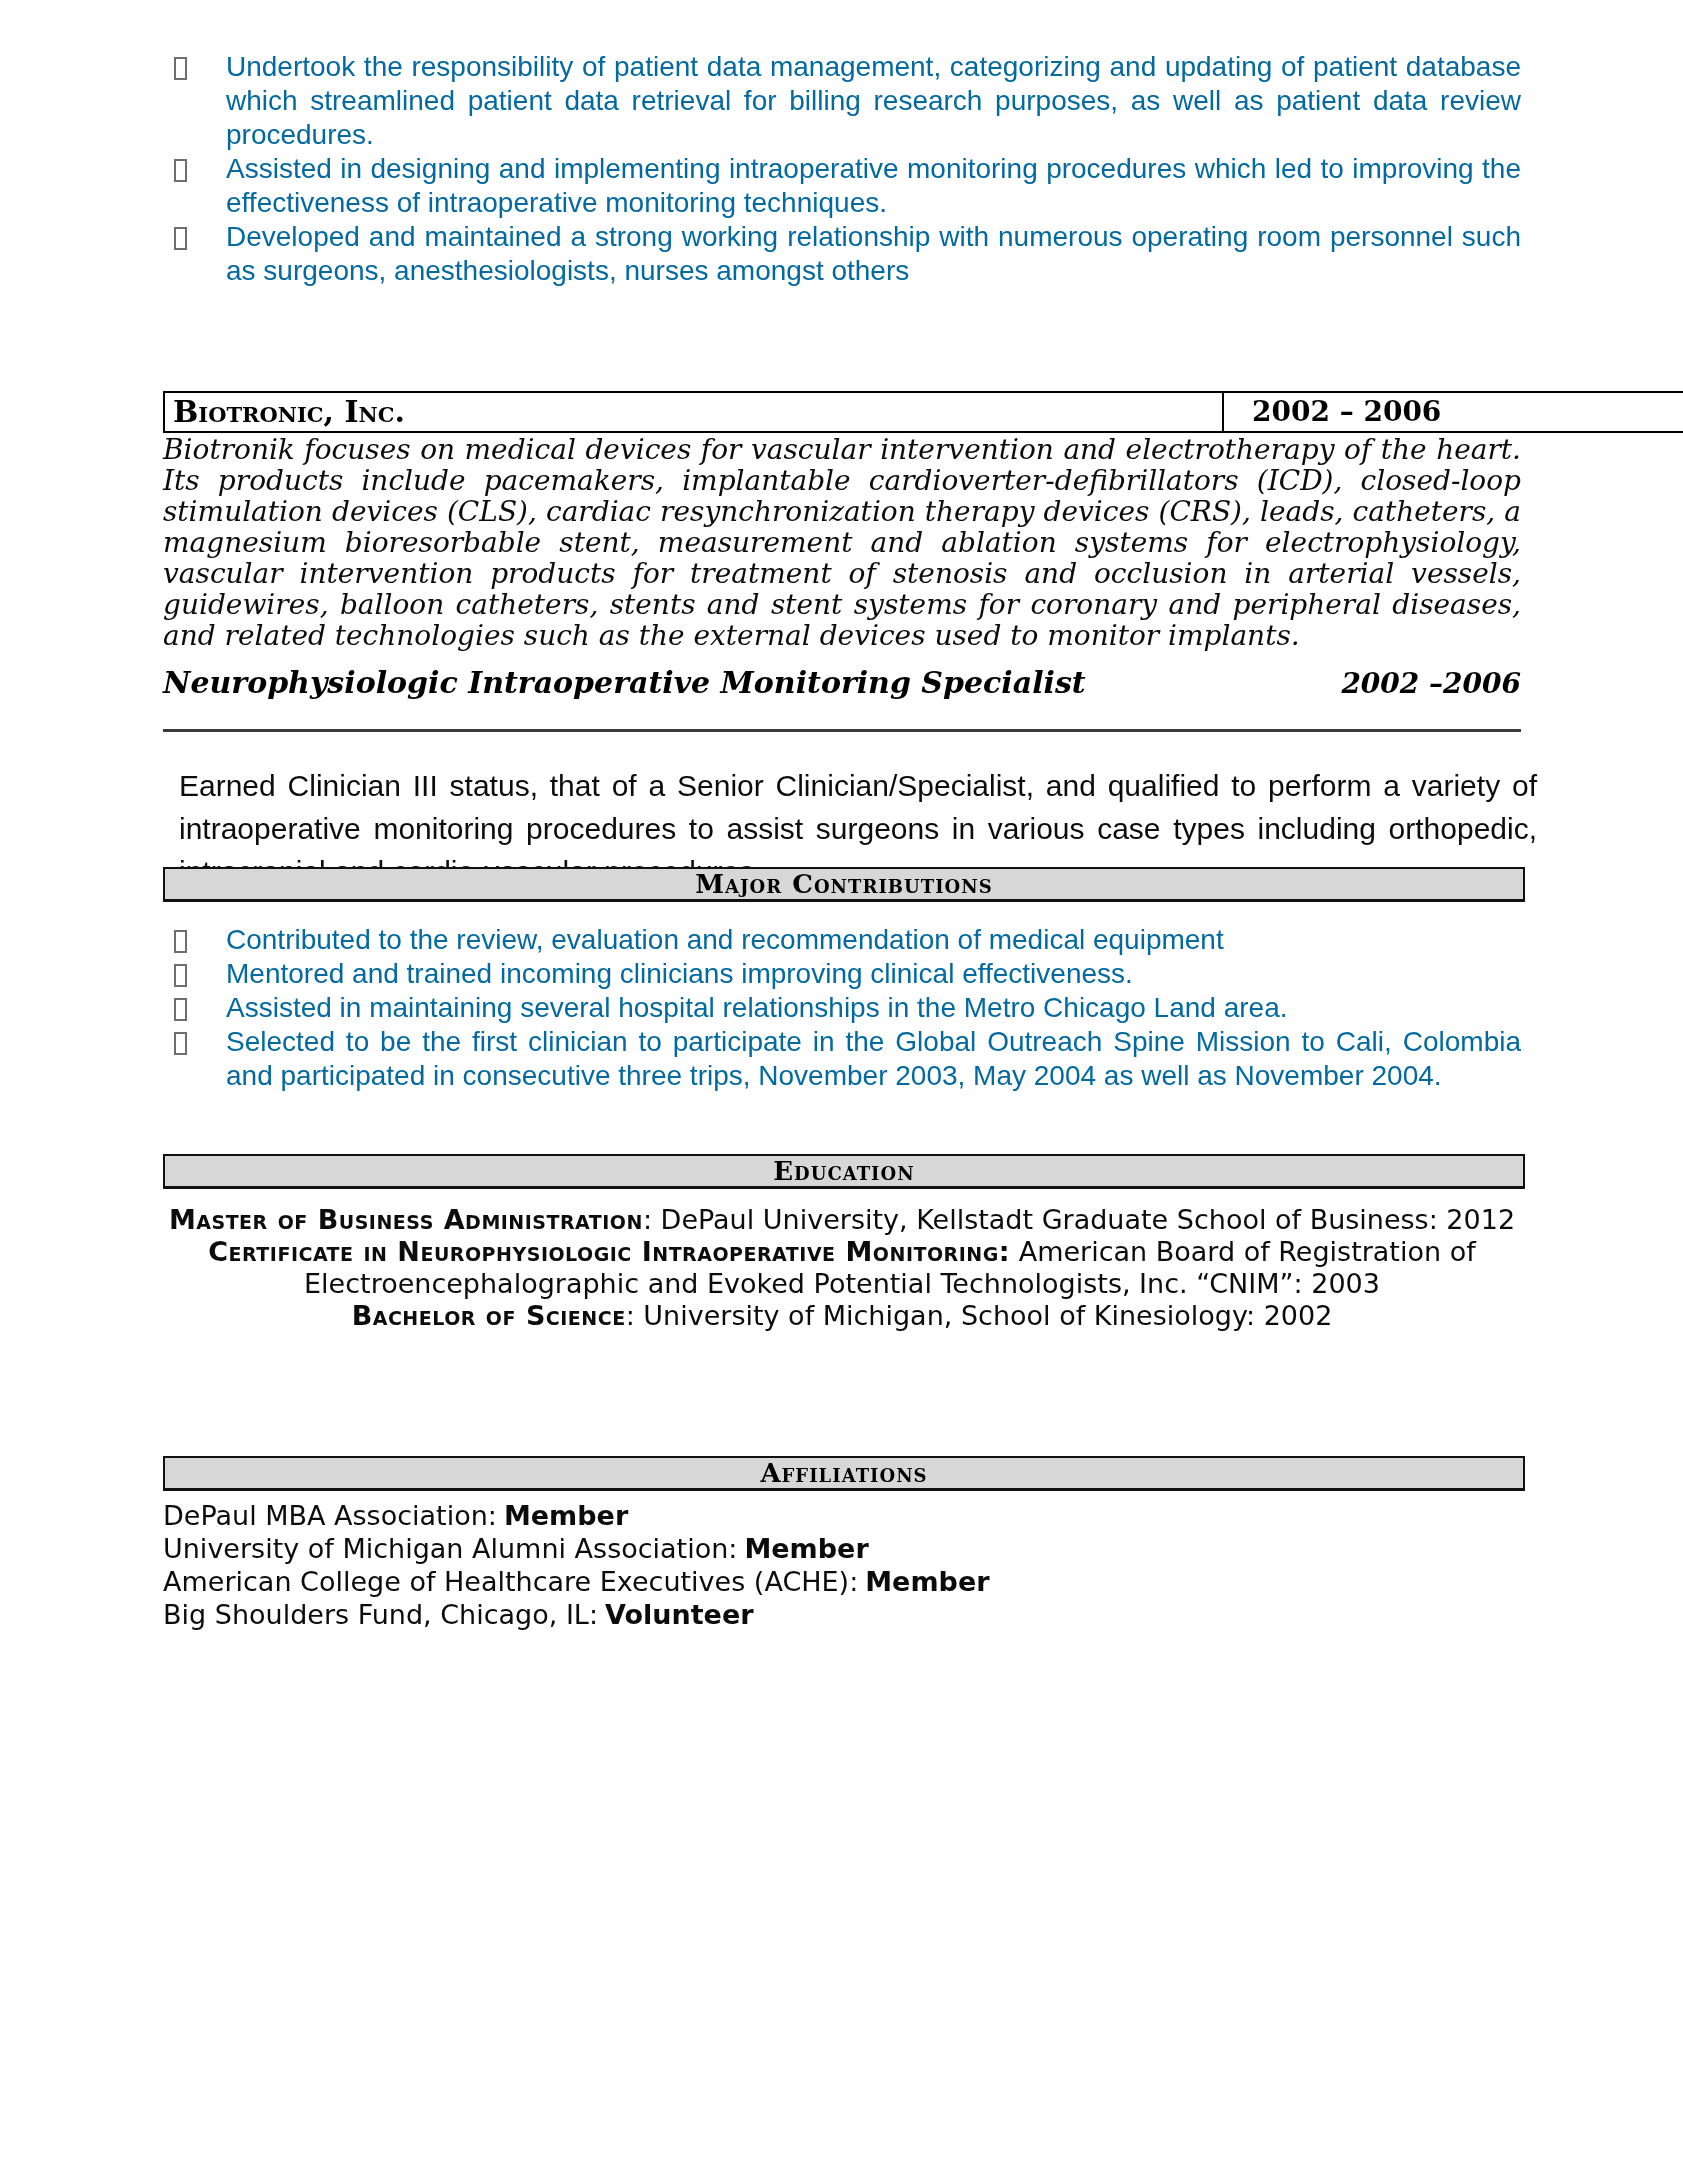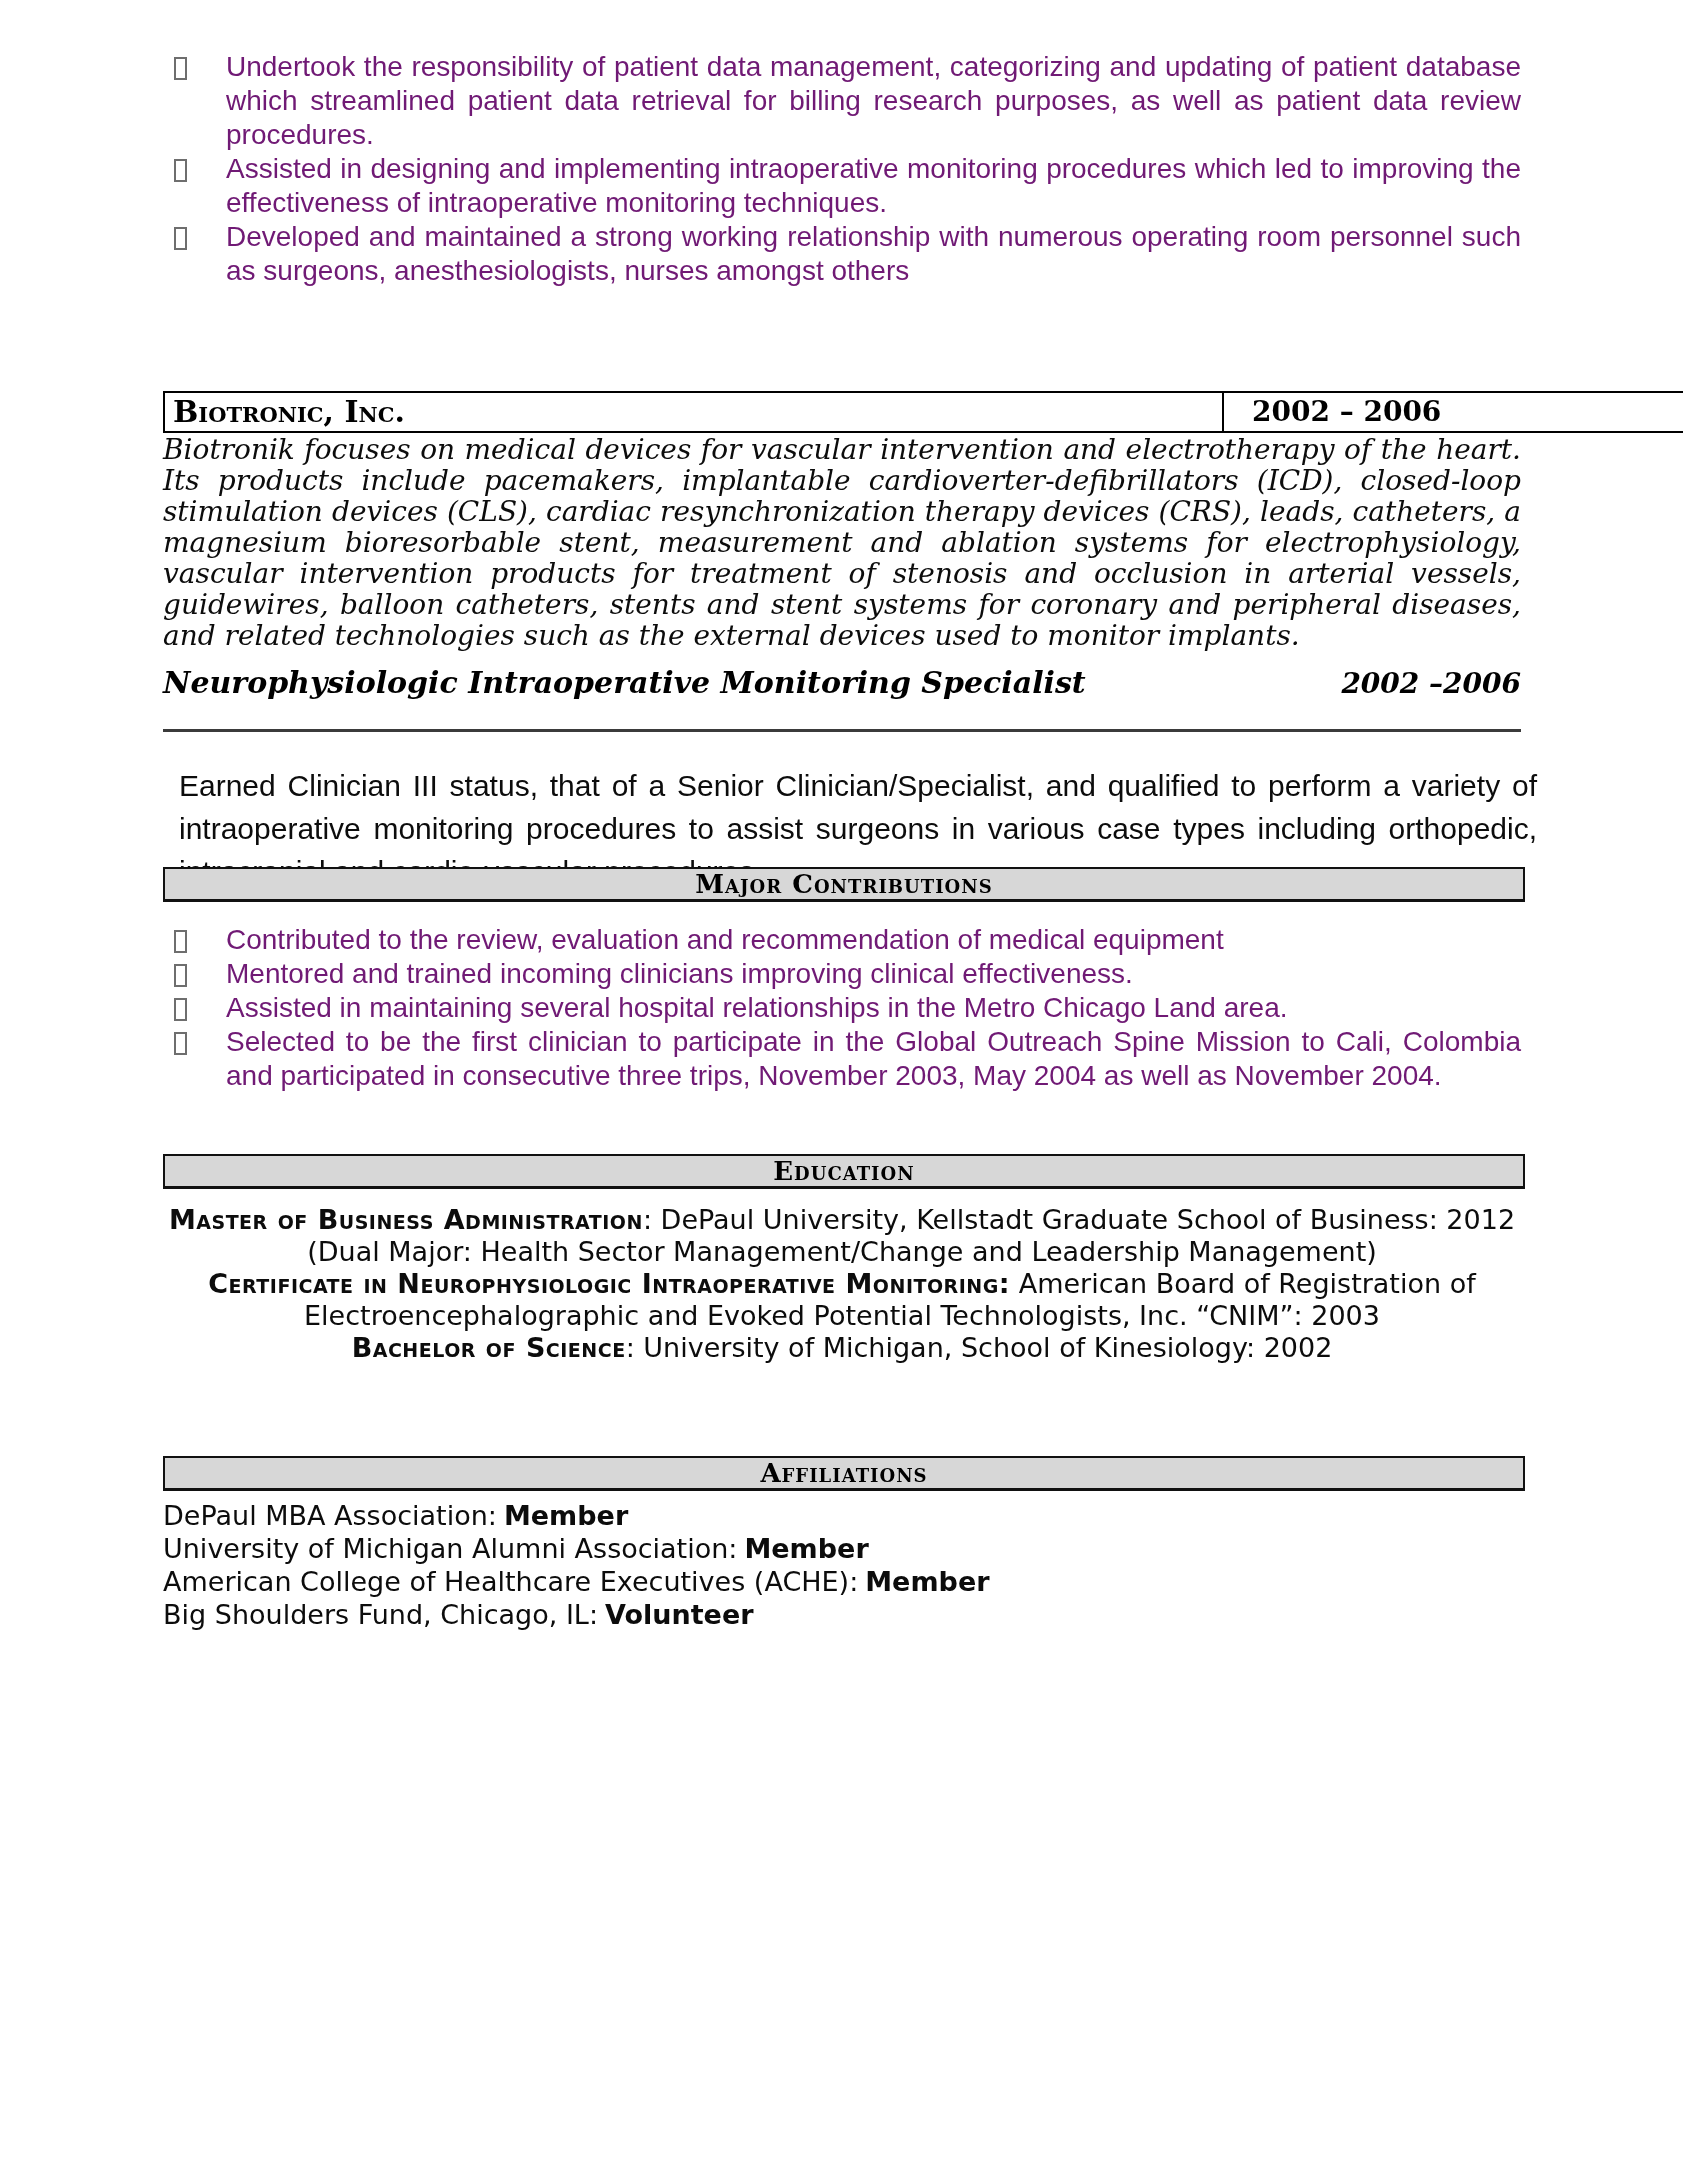--- a/index.html
+++ b/index.html
@@ -3,21 +3,21 @@
 <meta charset="utf-8">
 <style>
   html,body{margin:0;padding:0;background:#ffffff;}
   body{width:1683px;height:2178px;position:relative;color:#000;
        font-family:"Liberation Sans", sans-serif;}
   .abs{position:absolute;left:163px;width:1358px;}
 
   
   ul.bullets{list-style:none;margin:0;padding:0;}
   ul.bullets li{position:relative;padding-left:63px;font-size:28px;line-height:34px;
-                text-align:justify;text-justify:inter-word;color:#701a75;}
+                text-align:justify;text-justify:inter-word;color:#0369a1;}
   .tofu{position:absolute;left:11px;top:7px;width:9px;height:19px;
         border:2px solid #6e6e6e;display:inline-block;background:#fff;}
 
   
   table.employer{border-collapse:collapse;width:100%;}
   table.employer td{border:2px solid #000;height:34px;vertical-align:middle;}
   td.employer-name{width:1041px;padding:1px 8px 2px 8px;
         font-family:"DejaVu Serif", serif;font-weight:bold;font-variant:small-caps;
         font-size:30px;margin-left:12px;}
   td.employer-dates{padding:1px 8px 2px 28px;
@@ -115,21 +115,20 @@
 </ul>
 
 <div class="section-bar abs" style="top:1154px;">
   <span>Education</span>
 </div>
 
 <div class="edu-block abs" style="top:1204px;">
   <div>
     <span class="edu-label">Master of Business Administration</span><span>: DePaul University, Kellstadt Graduate School of Business: 2012</span>
   </div>
-  <div>(Dual Major:  Health Sector Management/Change and Leadership Management)</div>
   <div>
     <span class="edu-label">Certificate in Neurophysiologic Intraoperative Monitoring:</span><span> American Board of Registration of Electroencephalographic and Evoked Potential Technologists, Inc. “CNIM”: 2003</span>
   </div>
   <div>
     <span class="edu-label">Bachelor of Science</span><span>: University of Michigan, School of Kinesiology: 2002</span>
   </div>
 </div>
 
 <div class="section-bar abs" style="top:1456px;">
   <span>Affiliations</span>

